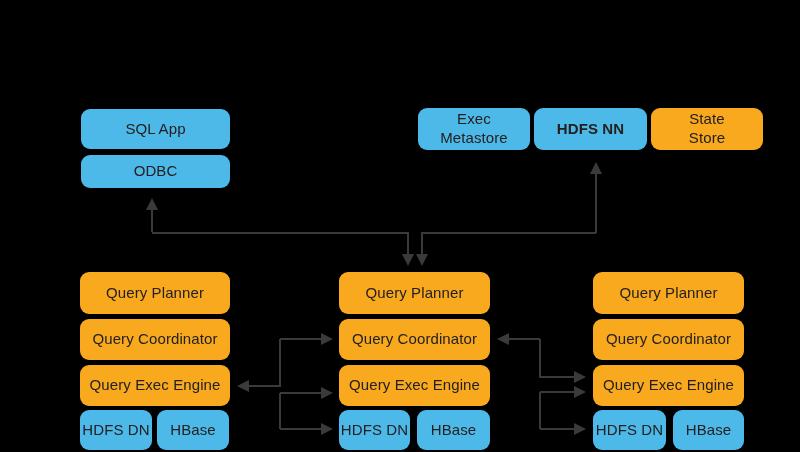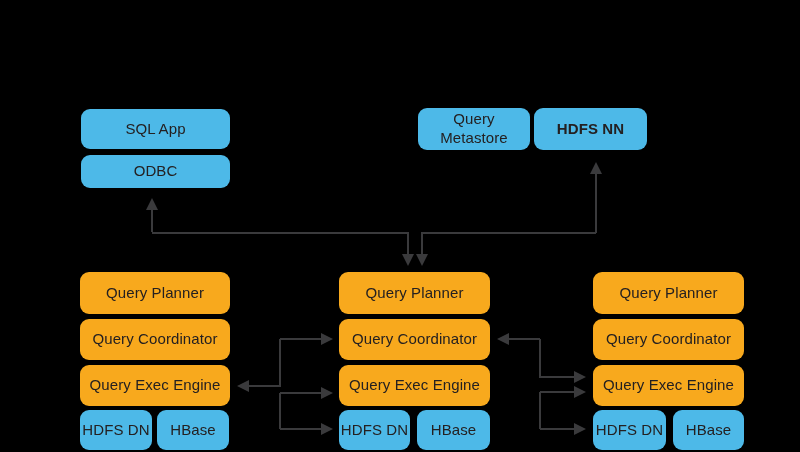--- a/index.html
+++ b/index.html
@@ -63,23 +63,25 @@
       <path d="M540,291 V329 H584" marker-end="url(#ah)"></path>
       <path d="M540,344 V381"></path>
       <path d="M540,344 H584" marker-end="url(#ah)"></path>
       <path d="M540,381 H584" marker-end="url(#ah)"></path>
     </g>
   </svg>
 
   <div class="box blue" style="left:81px; top:61px; width:149px; height:40px;">SQL App</div>
   <div class="box blue" style="left:81px; top:107px; width:149px; height:33px;">ODBC</div>
 
-  <div class="box blue" style="left:418px; top:60px; width:112px; height:42px;">Query
+  <div class="box blue" style="left:418px; top:60px; width:112px; height:42px;">Exec
 Metastore</div>
   <div class="box blue" style="left:534px; top:60px; width:113px; height:42px;font-weight:bold;">HDFS NN</div>
+  <div class="box orange" style="left:651px; top:60px; width:112px; height:42px;">State
+Store</div>
 
   <div class="box orange" style="left:80px; top:224px; width:150px; height:42px;">Query Planner</div>
   <div class="box orange" style="left:80px; top:271px; width:150px; height:41px;">Query Coordinator</div>
   <div class="box orange" style="left:80px; top:317px; width:150px; height:41px;">Query Exec Engine</div>
   <div class="box blue" style="left:80px; top:362px; width:72px; height:40px;">HDFS DN</div>
   <div class="box blue" style="left:157px; top:362px; width:72px; height:40px;">HBase</div>
 
   <div class="box orange" style="left:339px; top:224px; width:151px; height:42px;">Query Planner</div>
   <div class="box orange" style="left:339px; top:271px; width:151px; height:41px;">Query Coordinator</div>
   <div class="box orange" style="left:339px; top:317px; width:151px; height:41px;">Query Exec Engine</div>

